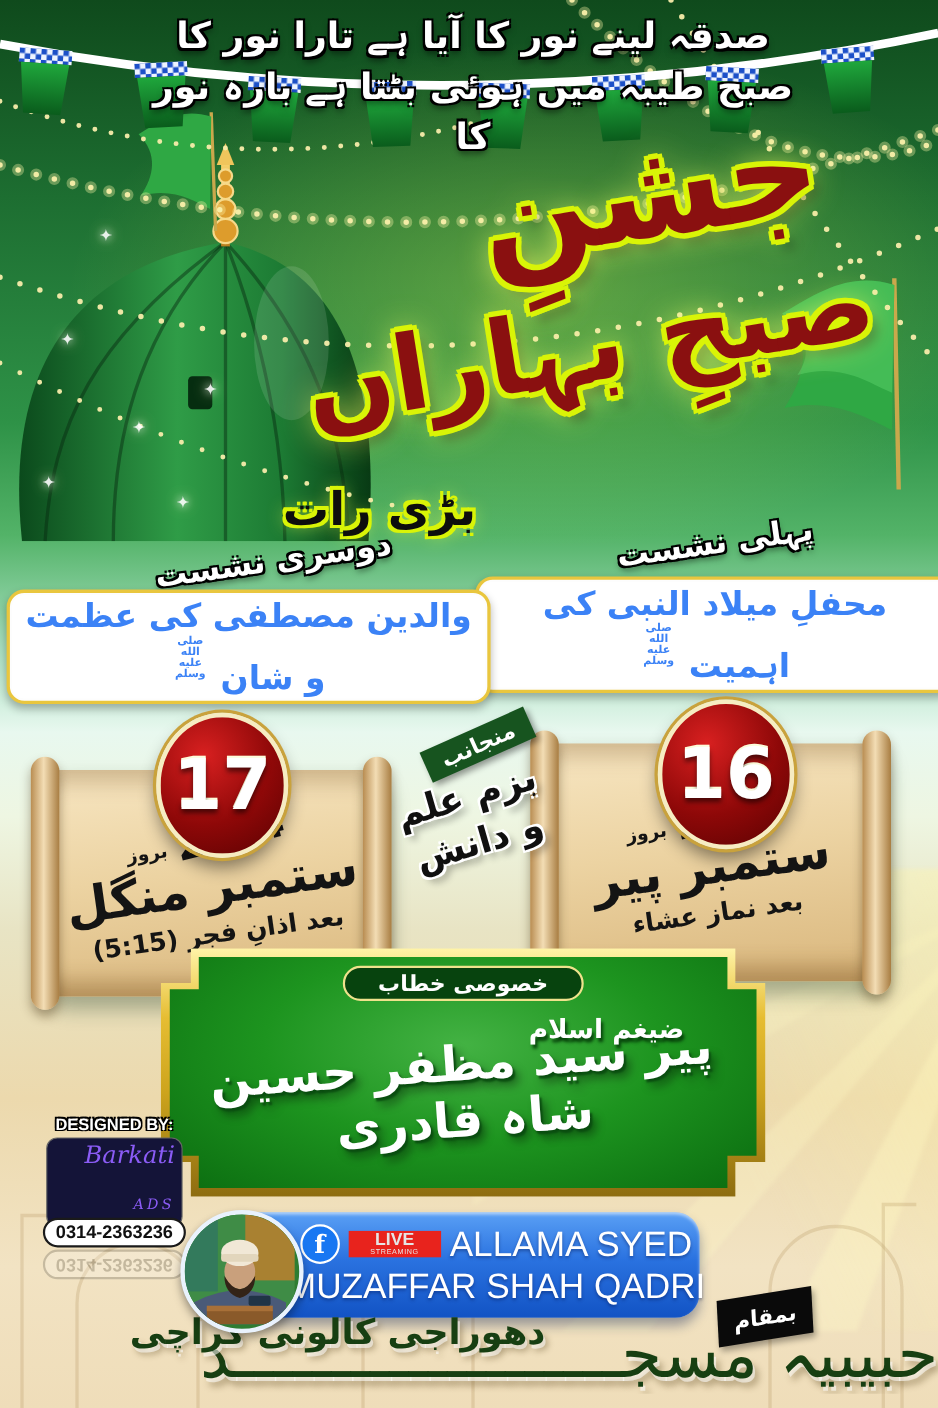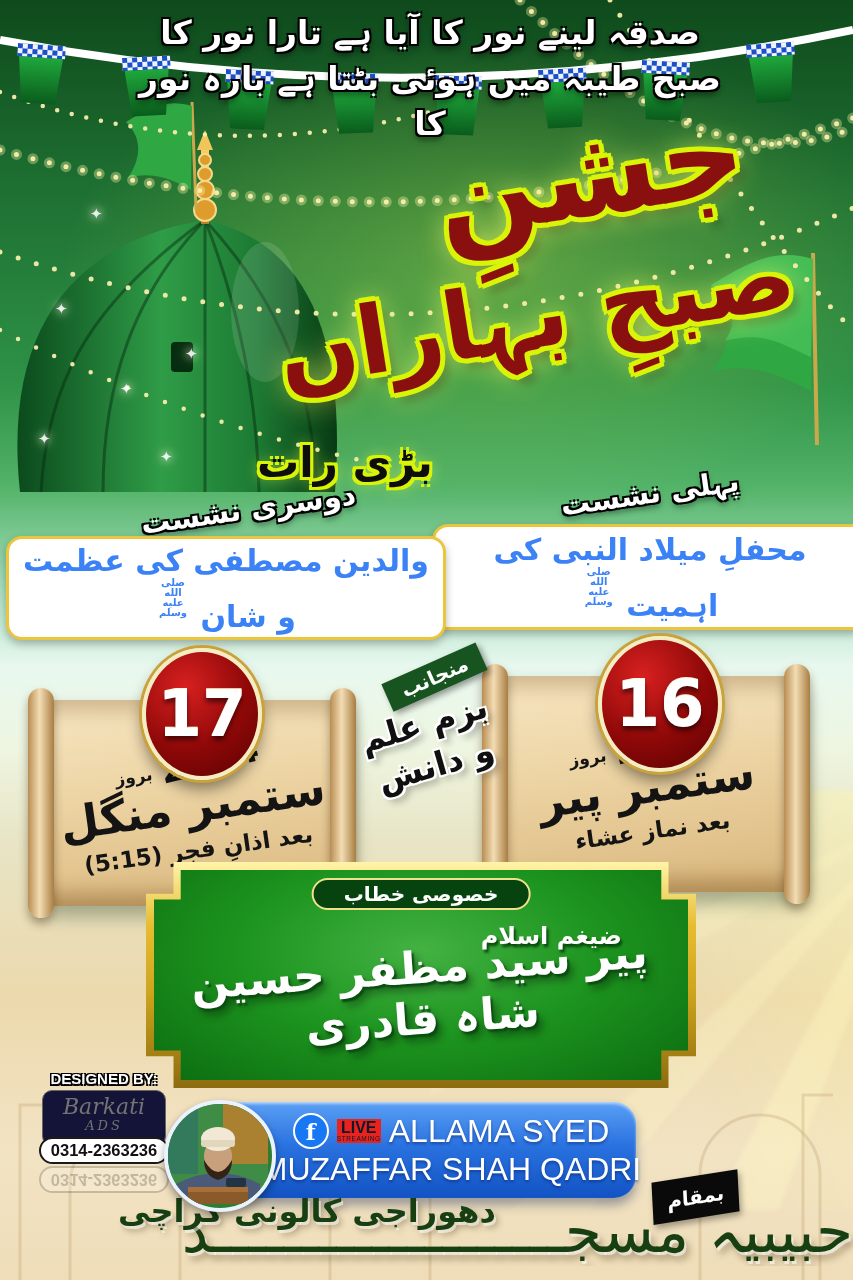--- a/index.html
+++ b/index.html
@@ -80,35 +80,35 @@
     transform:rotate(-4deg);color:#fff;font-size:44px;font-weight:bold;text-align:center;line-height:1.15;
     text-shadow:2px 3px 2px #0a4d10,5px 7px 9px rgba(0,0,0,.4);z-index:2;}
   
   .live-bar{left:170px;top:1102px;width:466px;height:96px;border-radius:52px 24px 24px 52px;
     background:linear-gradient(180deg,#5aa0f5 0%,#2a72e0 45%,#1253c4 100%);
     box-shadow:0 7px 11px rgba(20,40,90,.4), inset 0 2px 3px rgba(255,255,255,.55);
     display:flex;flex-direction:column;align-items:center;justify-content:center;gap:1px;padding-left:96px;box-sizing:border-box;}
   .live-row{display:flex;align-items:center;gap:8px;}
   .fb-icon{width:32px;height:32px;border-radius:50%;background:#1877f2;border:2px solid #fff;color:#fff;
     display:flex;align-items:center;justify-content:center;font-size:23px;font-weight:bold;font-family:"DejaVu Serif",serif;}
-  .live-badge{background:#e8231d;color:#0f172a;padding:1px 0;display:flex;flex-direction:column;align-items:center;line-height:1;text-align:right;}
+  .live-badge{background:#e8231d;color:#e5e5e5;padding:1px 20px;display:flex;flex-direction:column;align-items:center;line-height:1;text-align:right;}
   .live-word{font-size:16px;font-weight:800;font-family:"Liberation Sans",sans-serif;}
   .streaming-word{font-size:6.5px;letter-spacing:.6px;font-family:"Liberation Sans",sans-serif;}
   .live-name{color:#fff;font-weight:normal;font-size:32px;font-family:"Liberation Sans",sans-serif;
     text-shadow:0 2px 3px rgba(0,20,80,.45);white-space:nowrap;}
   .speaker-photo{left:164px;top:1100px;width:104px;height:104px;border-radius:50%;overflow:hidden;
     border:4px solid #e9f2fd;box-shadow:0 5px 9px rgba(0,0,0,.35);z-index:6;background:#2e7d32;}
   
-  .designer{left:28px;top:1070px;width:152px;display:flex;flex-direction:column;align-items:center;}
+  .designer{left:28px;top:1014px;width:152px;display:flex;flex-direction:column;align-items:center;}
   .designed-label{font-size:15px;font-weight:800;color:#fff;font-family:"Liberation Sans",sans-serif;
     text-shadow:-1.5px -1.5px 0 #000,1.5px -1.5px 0 #000,-1.5px 1.5px 0 #000,1.5px 1.5px 0 #000;}
   .brand-box{width:110px;background:#141438;border:1px solid #666;border-radius:10px;padding:5px 6px 12px;
-    text-align:center;color:#737373;margin-top:3px;}
+    text-align:right;color:#8b5cf6;margin-top:3px;}
   .brand-name{font-family:"DejaVu Serif",serif;font-style:italic;font-size:22px;line-height:1;}
-  .brand-suffix{font-family:"DejaVu Serif",serif;font-style:italic;font-size:13px;letter-spacing:3px;}
+  .brand-suffix{font-family:"DejaVu Serif",serif;font-style:italic;font-size:13px;letter-spacing:3px;margin-top:26px;}
   .phone-pill{background:#fff;border:2px solid #1a1a1a;border-radius:999px;padding:2px 10px;margin-top:-9px;
     font-size:16.5px;font-weight:800;color:#111;font-family:"Liberation Sans",sans-serif;z-index:2;}
   .phone-reflect{opacity:.2;transform:scaleY(-1);margin-top:2px;filter:blur(.6px);}
   
   .venue-badge{left:652px;top:1176px;transform:rotate(-9deg) skewX(-6deg);background:#0a0a0a;color:#fff;
     font-size:20px;font-weight:bold;padding:9px 15px;z-index:3;box-shadow:2px 4px 6px rgba(0,0,0,.35);}
   .venue-row{left:0;top:1196px;width:853px;height:84px;}
   .masjid-text{position:absolute;right:0;left:6px;top:0;font-size:60px;font-weight:normal;color:#173f12;
     direction:rtl;white-space:nowrap;overflow:hidden;text-align:right;
     text-shadow:2px 3px 0 rgba(255,255,255,.55),5px 7px 7px rgba(80,60,20,.4);}

